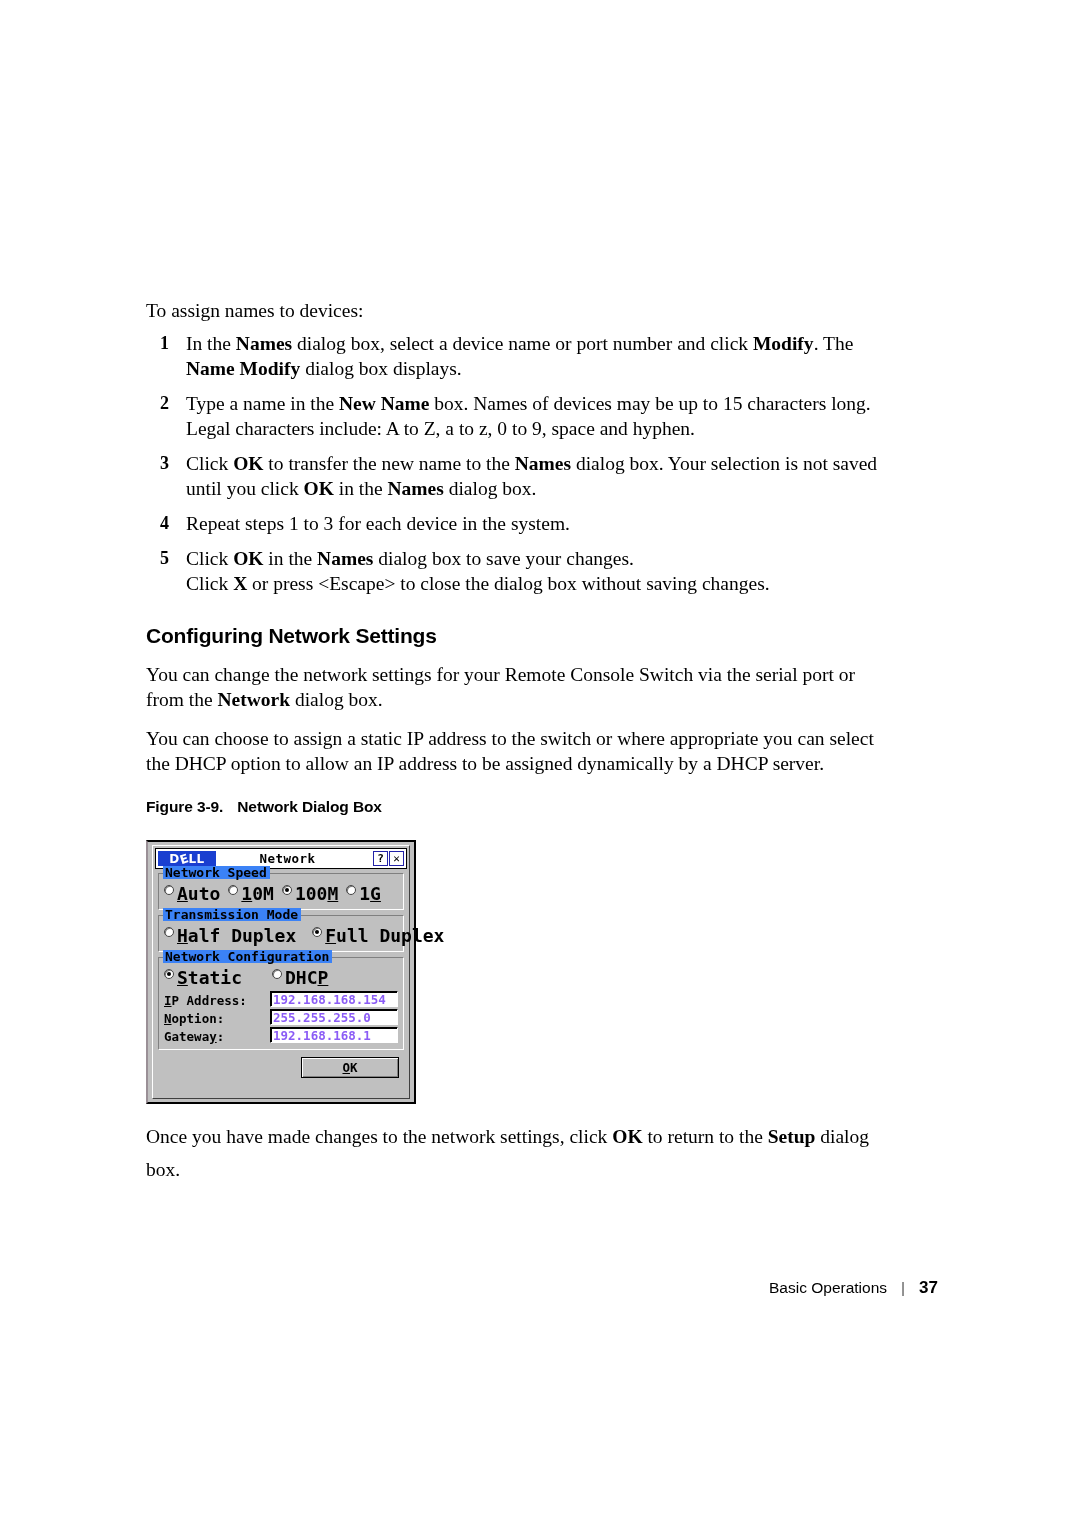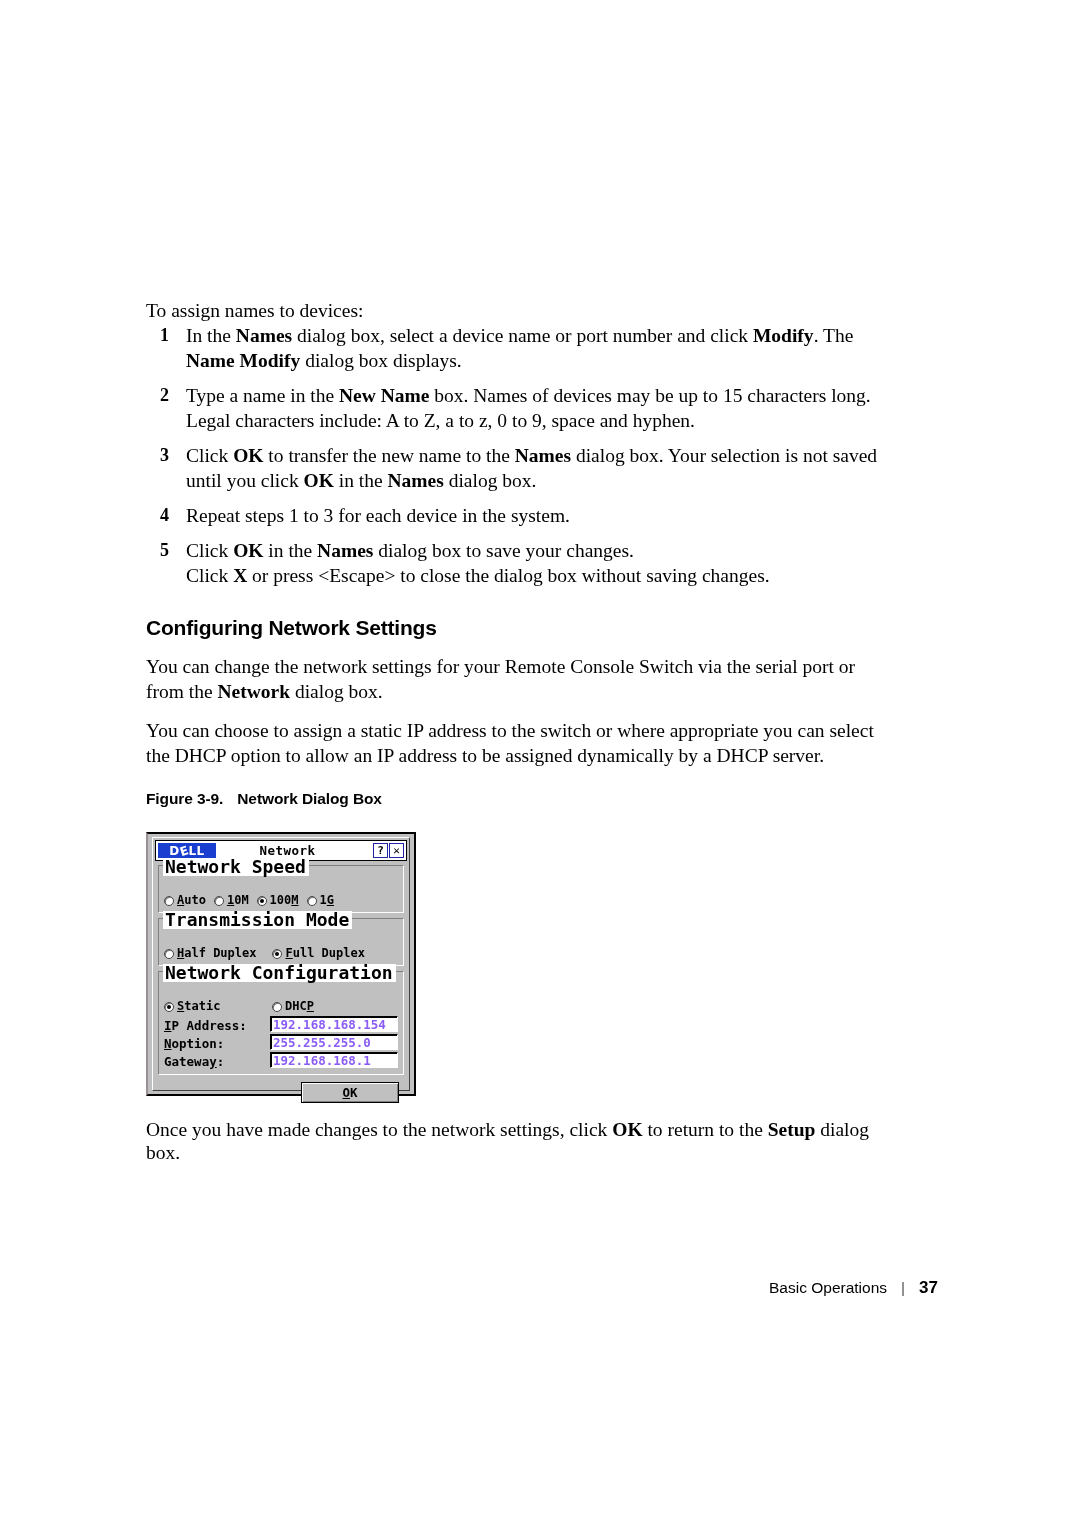--- a/index.html
+++ b/index.html
@@ -28,21 +28,21 @@
     position: absolute;
     left: 146px;
     top: 298px;
     width: 740px;
   }
 
   .lead {
     font-family: "Liberation Serif", serif;
     font-size: 19.5px;
     line-height: 25px;
-    margin: 0 0 0 0;
+    margin: 0 0 8px 0;
   }
 
   ol.steps {
     list-style: none;
     margin: 0;
     padding: 0;
   }
   ol.steps > li {
     position: relative;
     padding-left: 40px;
@@ -82,22 +82,22 @@
     font-family: "Liberation Sans", sans-serif;
     font-weight: bold;
     font-size: 15.5px;
     margin: 22px 0 24px 0;
     letter-spacing: -0.1px;
   }
   .fig-caption .fig-num { margin-right: 14px; }
 
   p.closing {
     font-size: 19.5px;
-    line-height: 23px;
-    margin: 22px 0 0 0;
+    line-height: 33px;
+    margin: 16px 0 0 0;
   }
 
   
   .footer {
     position: absolute;
     left: 0;
     top: 1278px;
     width: 1080px;
     text-align: right;
     padding-right: 142px;
@@ -203,46 +203,45 @@
     border-top-color: #808080;
     border-left-color: #808080;
     margin-bottom: 5px;
     padding: 11px 5px 6px 5px;
     box-sizing: border-box;
   }
   .group > .glegend {
     position: absolute;
     top: -8px;
     left: 4px;
-    background: #ffffff;
+    background: #3b82f6;
     padding: 0 3px 0 2px;
     font-family: "DejaVu Sans Mono", monospace;
-    font-size: 18px;
+    font-size: 13px;
     font-weight: bold;
     color: #000;
     line-height: 1;
     white-space: nowrap;
   }
 
   .radio-row {
     display: flex;
     align-items: center;
     white-space: nowrap;
   }
 
   .radio {
     display: inline-flex;
-    align-items: flex-end;
+    align-items: flex-start;
     margin-right: 8px;
     font-family: "DejaVu Sans Mono", monospace;
-    font-size: 12px;
+    font-size: 18px;
     font-weight: bold;
     color: #000;
     line-height: 1;
-    margin-top: 17px;
   }
   .radio .dot {
     width: 10px; height: 10px;
     border-radius: 50%;
     background: #ffffff;
     border: 1px solid #444;
     box-shadow: inset 1px 1px 0 #7a7a7a;
     margin-right: 3px;
     position: relative;
     flex: 0 0 auto;

